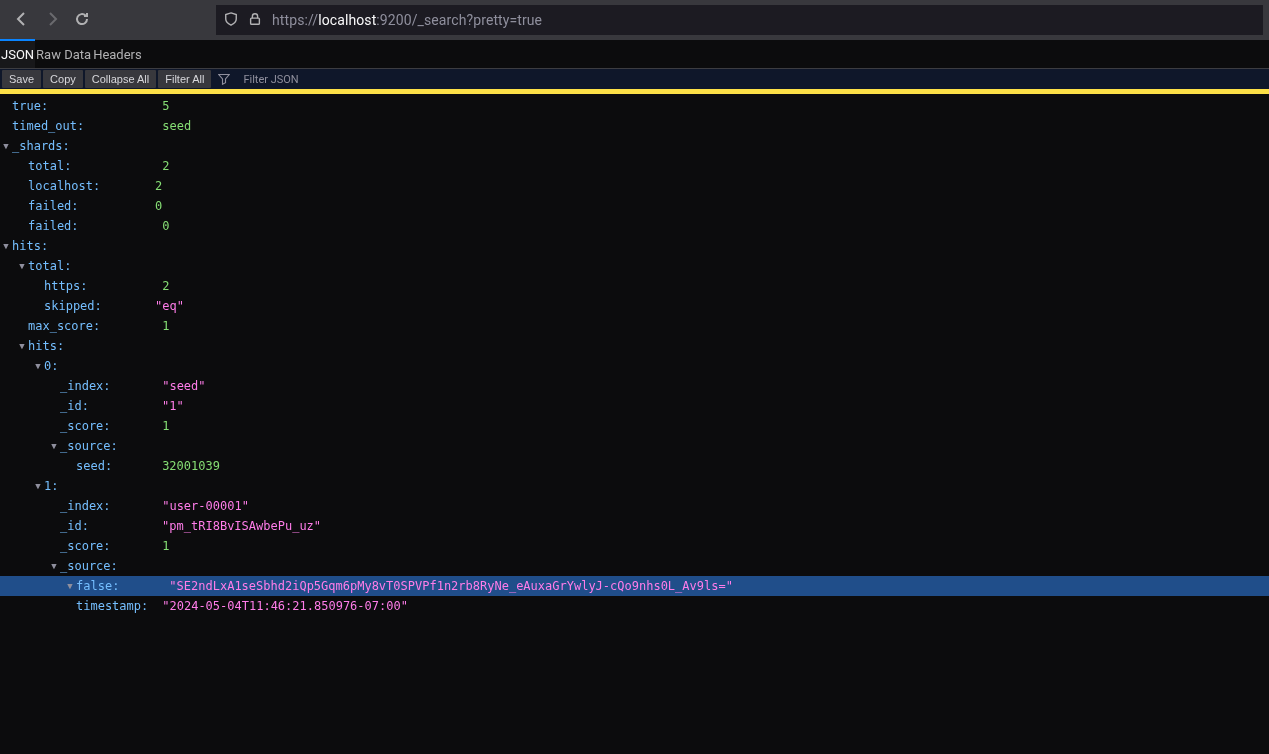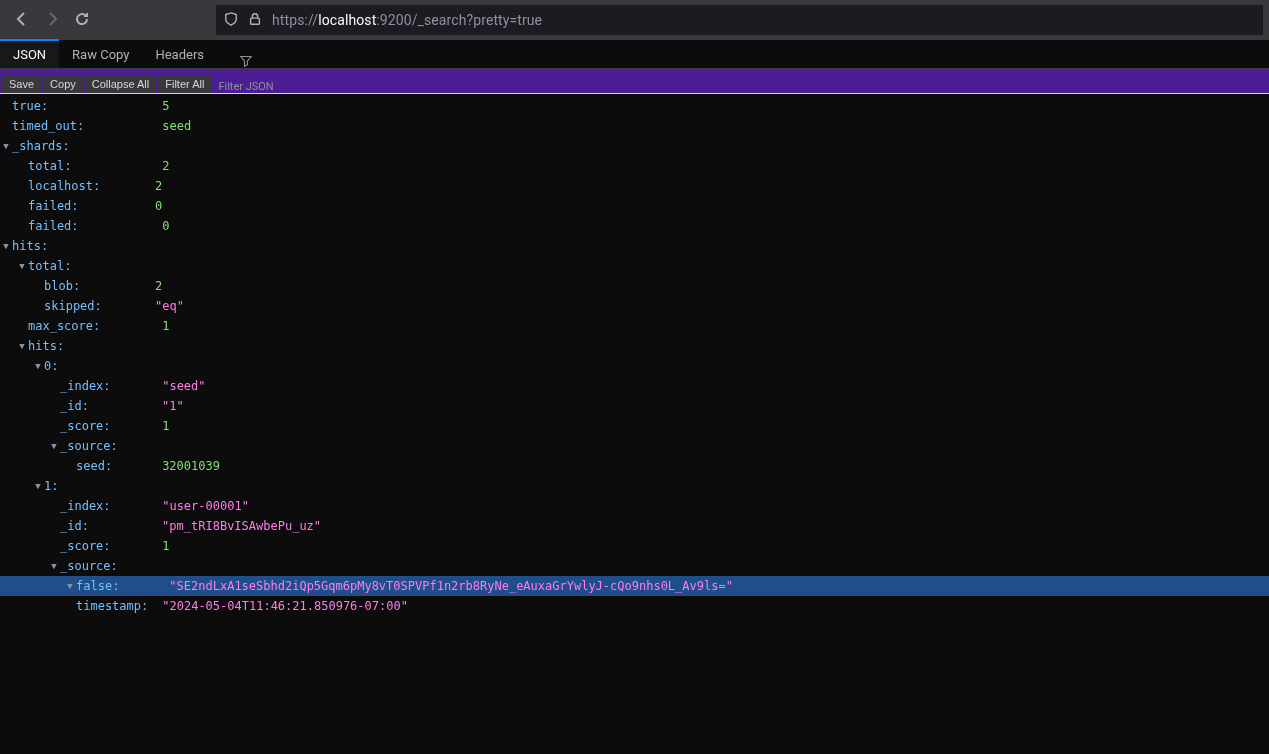--- a/index.html
+++ b/index.html
@@ -43,59 +43,58 @@
   
   .view-tabs {
     height: 29px;
     background: #0c0c0d;
     display: flex;
     align-items: flex-end;
     border-bottom: 1px solid #3d3d41;
     padding-left: 0;
   }
   .view-tab {
-    padding: 6px 13px;
+    padding: 6px 1px;
     font-size: 13px;
     color: #b1b1b3;
     cursor: pointer;
     border-top: 2px solid transparent;
   }
   .view-tab.active {
     border-top: 2px solid #0a84ff;
     background: #18181a;
     color: #f9f9fa;
   }
 
   
   .toolbar {
     height: 25px;
-    background: #4c1d95;
-    display: flex;
-    align-items: flex-end;
+    background: #0f172a;
+    display: flex;
+    align-items: center;
     padding: 0 2px;
     gap: 2px;
-    border-bottom: 1px solid #fde047;
+    border-bottom: 5px solid #fde047;
   }
   .tool-btn {
     background: #38383d;
     color: #d7d7db;
     font-size: 11px;
     padding: 3px 7px;
     border: none;
     cursor: pointer;
     border-radius: 1px;
   }
   .filter-wrap {
     display: flex;
     align-items: center;
     gap: 13px;
     margin-left: 5px;
     color: #8f8f9d;
     font-size: 11px;
-    flex-direction: column;
   }
   .filter-wrap svg { width: 12px; height: 12px; stroke: #8f8f9d; fill: none; stroke-width: 1.5; }
 
   
   .json-tree {
     font-family: "Menlo", "Consolas", "Monaco", monospace;
     font-size: 12px;
     line-height: 20px;
     padding-top: 2px;
   }
@@ -146,21 +145,21 @@
     <span><svg viewBox="0 0 16 16">
           <rect x="3" y="7" width="10" height="7" rx="1"></rect>
           <path d="M5 7 V5 a3 3 0 0 1 6 0 V7"></path>
         </svg></span>
     <span class="url-text"><span>https://</span><span class="host">localhost</span><span>:9200/_search?pretty=true</span></span>
   </div>
 </div>
 
 <div class="view-tabs">
   <div class="view-tab active">JSON</div>
-  <div class="view-tab">Raw Copy</div>
+  <div class="view-tab">Raw Data</div>
   <div class="view-tab">Headers</div>
 </div>
 
 <div class="toolbar">
   <button class="tool-btn">Save</button>
   <button class="tool-btn">Copy</button>
   <button class="tool-btn">Collapse All</button>
   <button class="tool-btn">Filter All</button>
   <div class="filter-wrap">
     <svg viewBox="0 0 16 16">
@@ -173,21 +172,21 @@
 <div class="json-tree" id="json-tree">
     <div class="row"><span class="sp" style="width:12px"></span><span class="key">true</span><span class="colon">:</span><span class="sp" style="width:114px"></span><span class="num">5</span></div>
     <div class="row"><span class="sp" style="width:12px"></span><span class="key">timed_out</span><span class="colon">:</span><span class="sp" style="width:78px"></span><span class="bool">seed</span></div>
     <div class="row"><span class="sp" style="width:0px"></span><span class="tw">▼</span><span class="key">_shards</span><span class="colon">:</span></div>
     <div class="row"><span class="sp" style="width:28px"></span><span class="key">total</span><span class="colon">:</span><span class="sp" style="width:90.8px"></span><span class="num">2</span></div>
     <div class="row"><span class="sp" style="width:28px"></span><span class="key">localhost</span><span class="colon">:</span><span class="sp" style="width:54.8px"></span><span class="num">2</span></div>
     <div class="row"><span class="sp" style="width:28px"></span><span class="key">failed</span><span class="colon">:</span><span class="sp" style="width:76.4px"></span><span class="num">0</span></div>
     <div class="row"><span class="sp" style="width:28px"></span><span class="key">failed</span><span class="colon">:</span><span class="sp" style="width:83.6px"></span><span class="num">0</span></div>
     <div class="row"><span class="sp" style="width:0px"></span><span class="tw">▼</span><span class="key">hits</span><span class="colon">:</span></div>
     <div class="row"><span class="sp" style="width:16px"></span><span class="tw">▼</span><span class="key">total</span><span class="colon">:</span></div>
-    <div class="row"><span class="sp" style="width:44px"></span><span class="key">blob</span><span class="colon">:</span><span class="sp" style="width:74.8px"></span><span class="num">2</span></div>
+    <div class="row"><span class="sp" style="width:44px"></span><span class="key">https</span><span class="colon">:</span><span class="sp" style="width:74.8px"></span><span class="num">2</span></div>
     <div class="row"><span class="sp" style="width:44px"></span><span class="key">skipped</span><span class="colon">:</span><span class="sp" style="width:53.2px"></span><span class="str">"eq"</span></div>
     <div class="row"><span class="sp" style="width:28px"></span><span class="key">max_score</span><span class="colon">:</span><span class="sp" style="width:62px"></span><span class="num">1</span></div>
     <div class="row"><span class="sp" style="width:16px"></span><span class="tw">▼</span><span class="key">hits</span><span class="colon">:</span></div>
     <div class="row"><span class="sp" style="width:32px"></span><span class="tw">▼</span><span class="key">0</span><span class="colon">:</span></div>
     <div class="row"><span class="sp" style="width:60px"></span><span class="key">_index</span><span class="colon">:</span><span class="sp" style="width:51.599999999999994px"></span><span class="str">"seed"</span></div>
     <div class="row"><span class="sp" style="width:60px"></span><span class="key">_id</span><span class="colon">:</span><span class="sp" style="width:73.2px"></span><span class="str">"1"</span></div>
     <div class="row"><span class="sp" style="width:60px"></span><span class="key">_score</span><span class="colon">:</span><span class="sp" style="width:51.599999999999994px"></span><span class="num">1</span></div>
     <div class="row"><span class="sp" style="width:48px"></span><span class="tw">▼</span><span class="key">_source</span><span class="colon">:</span></div>
     <div class="row"><span class="sp" style="width:76px"></span><span class="key">seed</span><span class="colon">:</span><span class="sp" style="width:50px"></span><span class="num">32001039</span></div>
     <div class="row"><span class="sp" style="width:32px"></span><span class="tw">▼</span><span class="key">1</span><span class="colon">:</span></div>

